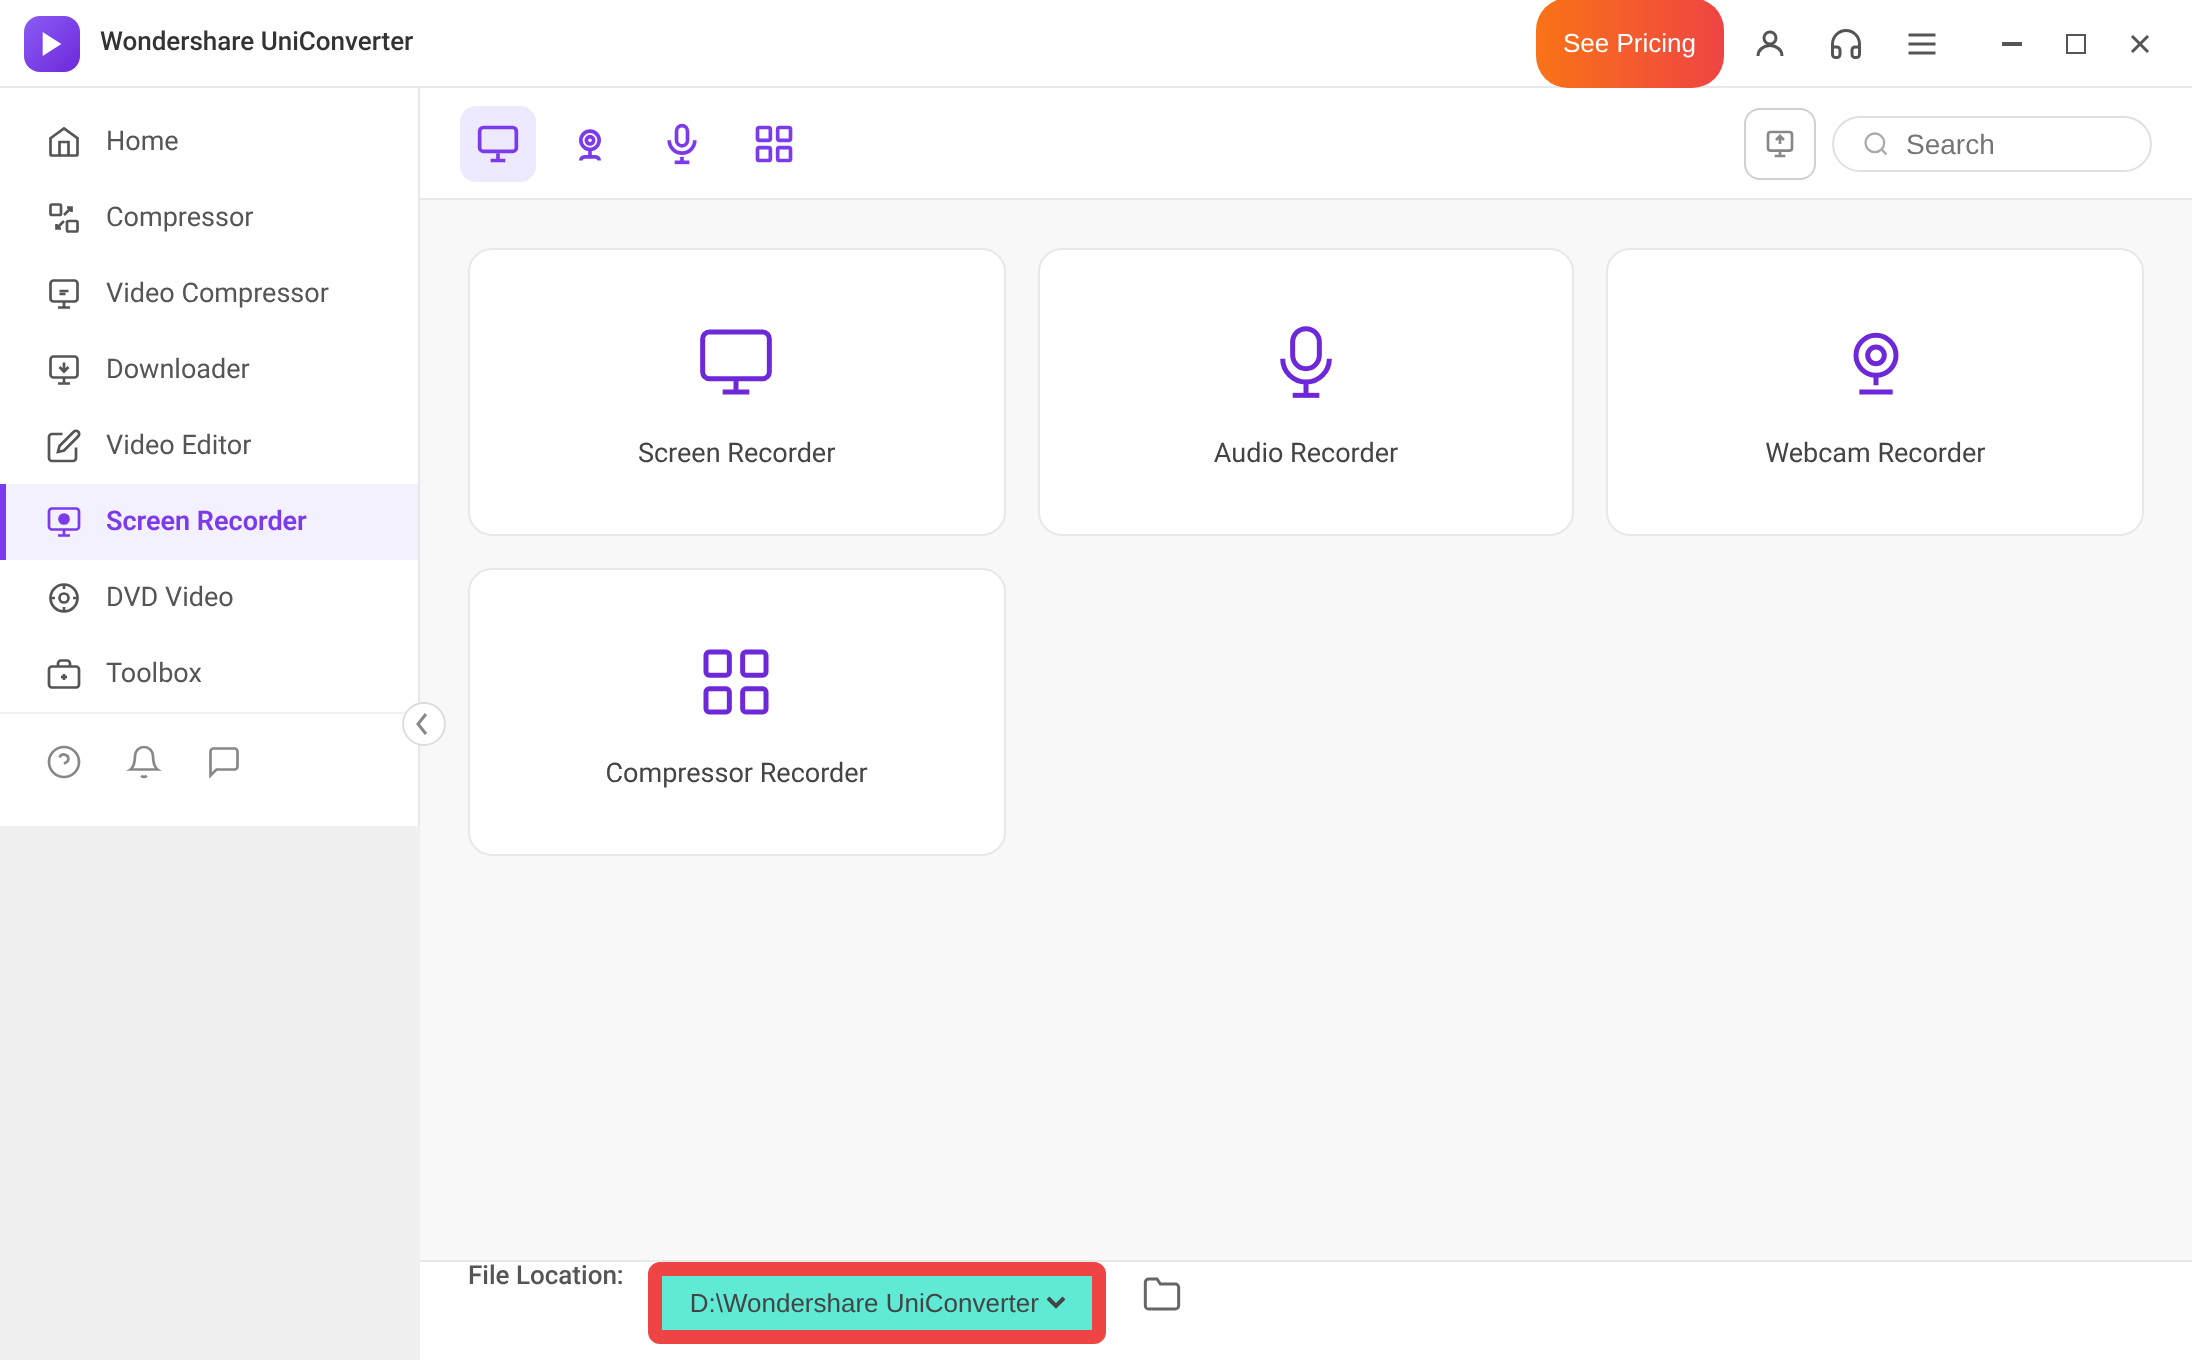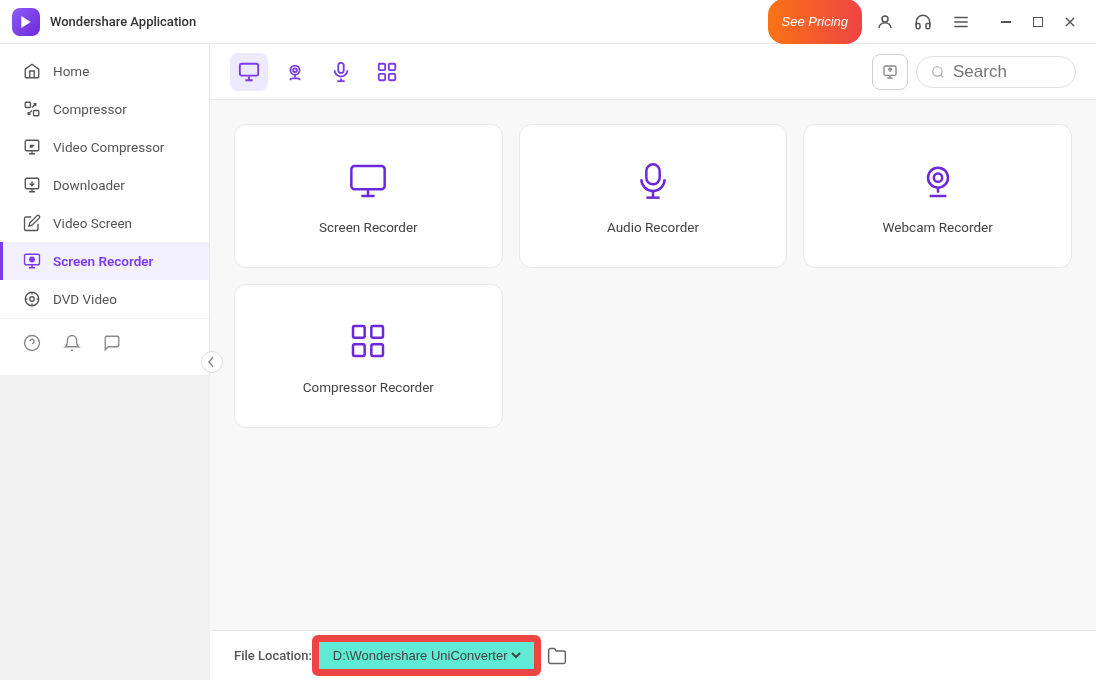--- a/index.html
+++ b/index.html
@@ -51,21 +51,20 @@
       color: white;
       border: none;
       border-radius: 16px;
       padding: 15px 14px;
       font-size: 13px;
       font-weight: 500;
       cursor: pointer;
       display: flex;
       align-items: center;
       gap: 6px;
-      font-style: italic;
     }
     .title-bar-icon-btn {
       width: 30px;
       height: 30px;
       border-radius: 50%;
       display: flex;
       align-items: center;
       justify-content: center;
       cursor: pointer;
       color: #555;
@@ -237,21 +236,21 @@
       border: 1.5px solid #e0e0e0;
       border-radius: 20px;
       padding: 5px 14px;
       gap: 8px;
       background: white;
       width: 160px;
     }
     .search-box input {
       border: none;
       outline: none;
-      font-size: 17px;
+      font-size: 14px;
       color: #0c4a6e;
       width: 100%;
       background: transparent;
     }
     .search-box svg { color: #aaa; flex-shrink: 0; }
 
     
     .cards-area {
       flex: 1;
       padding: 24px;
@@ -293,22 +292,23 @@
       color: #444;
       font-weight: 400;
     }
 
     
     .bottom-bar {
       background: white;
       border-top: 1px solid #e8e8e8;
       height: 50px;
       display: flex;
-      align-items: center;
+      align-items: flex-start;
       padding: 0 24px;
+      gap: 12px;
       flex-shrink: 0;
     }
     .bottom-label {
       font-size: 13px;
       color: #555;
       font-weight: 500;
     }
     .file-location-select {
       display: flex;
       align-items: center;
@@ -346,21 +346,21 @@
   </style>
 </head>
 <body>
 
 <div class="title-bar">
   <div class="title-bar-logo">
     <svg viewBox="0 0 24 24" fill="none">
       <path d="M5 3l14 9-14 9V3z" fill="white"></path>
     </svg>
   </div>
-  <span class="title-bar-title">Wondershare Application</span>
+  <span class="title-bar-title">Wondershare UniConverter</span>
   <div class="title-bar-actions">
     <button class="btn-pricing">See Pricing</button>
     <button class="title-bar-icon-btn">
       <svg width="18" height="18" viewBox="0 0 24 24" fill="none" stroke="currentColor" stroke-width="2">
           <circle cx="12" cy="8" r="4"></circle>
           <path d="M4 20c0-4 3.6-7 8-7s8 3 8 7"></path>
         </svg>
     </button>
     <button class="title-bar-icon-btn">
       <svg width="18" height="18" viewBox="0 0 24 24" fill="none" stroke="currentColor" stroke-width="2">
@@ -446,21 +446,21 @@
           <span>Downloader</span>
         </div>
 
         <div class="sidebar-item">
           <span class="item-icon">
             <svg viewBox="0 0 24 24" fill="none" stroke="currentColor" stroke-width="1.8">
                 <path d="M11 4H4a2 2 0 00-2 2v14a2 2 0 002 2h14a2 2 0 002-2v-7"></path>
                 <path d="M18.5 2.5a2.121 2.121 0 013 3L12 15l-4 1 1-4 9.5-9.5z"></path>
               </svg>
           </span>
-          <span>Video Screen</span>
+          <span>Video Editor</span>
         </div>
 
 
         <div class="sidebar-item active">
           <span class="item-icon">
             <svg viewBox="0 0 24 24" fill="none" stroke="currentColor" stroke-width="1.8">
                 <rect x="2" y="3" width="20" height="14" rx="2"></rect>
                 <path d="M8 21h8M12 17v4"></path>
                 <circle cx="12" cy="10" r="3" fill="currentColor"></circle>
               </svg>
@@ -473,20 +473,31 @@
             <svg viewBox="0 0 24 24" fill="none" stroke="currentColor" stroke-width="1.8">
                 <circle cx="12" cy="12" r="9"></circle>
                 <circle cx="12" cy="12" r="3"></circle>
                 <path d="M12 3v3M12 18v3M3 12h3M18 12h3"></path>
               </svg>
           </span>
           <span>DVD Video</span>
         </div>
 
 
+        <div class="sidebar-item">
+          <span class="item-icon">
+            <svg viewBox="0 0 24 24" fill="none" stroke="currentColor" stroke-width="1.8">
+                <rect x="2" y="7" width="20" height="14" rx="2"></rect>
+                <path d="M16 7V5a2 2 0 00-2-2h-4a2 2 0 00-2 2v2"></path>
+                <line x1="12" y1="12" x2="12" y2="16"></line>
+                <line x1="10" y1="14" x2="14" y2="14"></line>
+              </svg>
+          </span>
+          <span>Toolbox</span>
+        </div>
 
       </nav>
 
       <div class="sidebar-footer">
         <span class="footer-icon">
           <svg width="18" height="18" viewBox="0 0 24 24" fill="none" stroke="currentColor" stroke-width="1.8">
               <circle cx="12" cy="12" r="10"></circle>
               <path d="M9.09 9a3 3 0 015.83 1c0 2-3 3-3 3"></path>
               <line x1="12" y1="17" x2="12.01" y2="17"></line>
             </svg>

